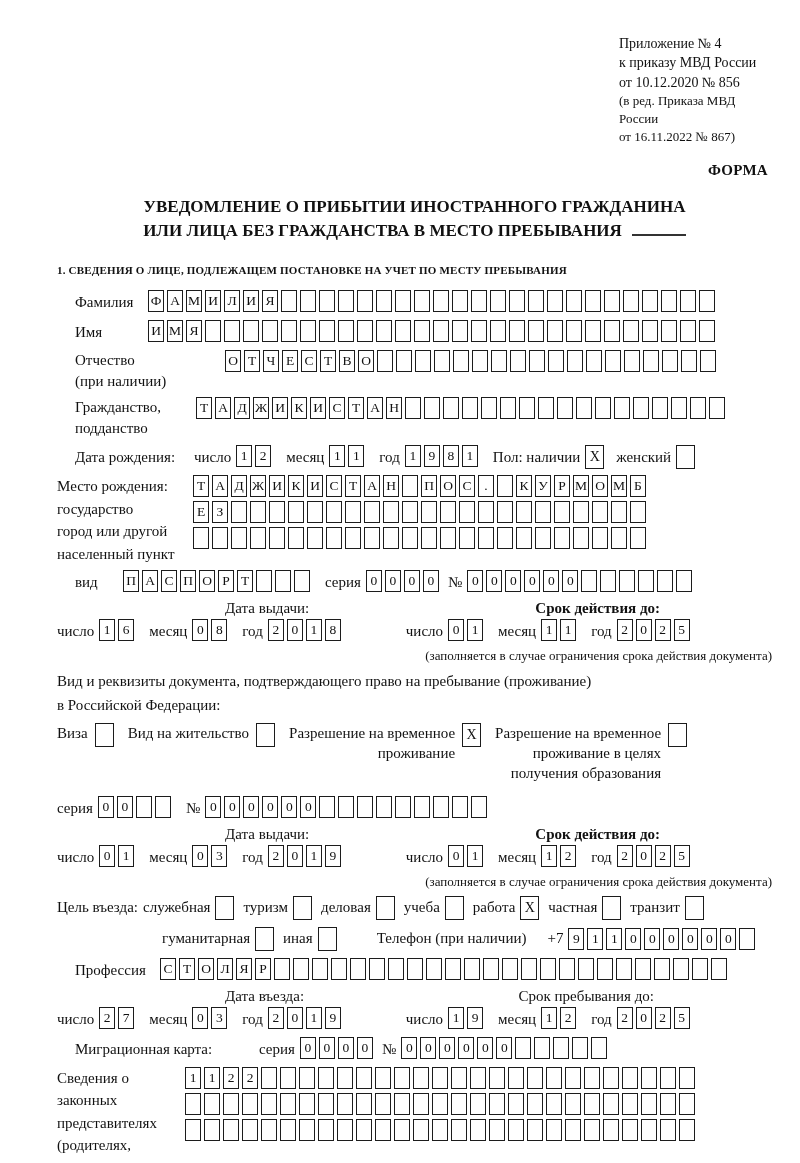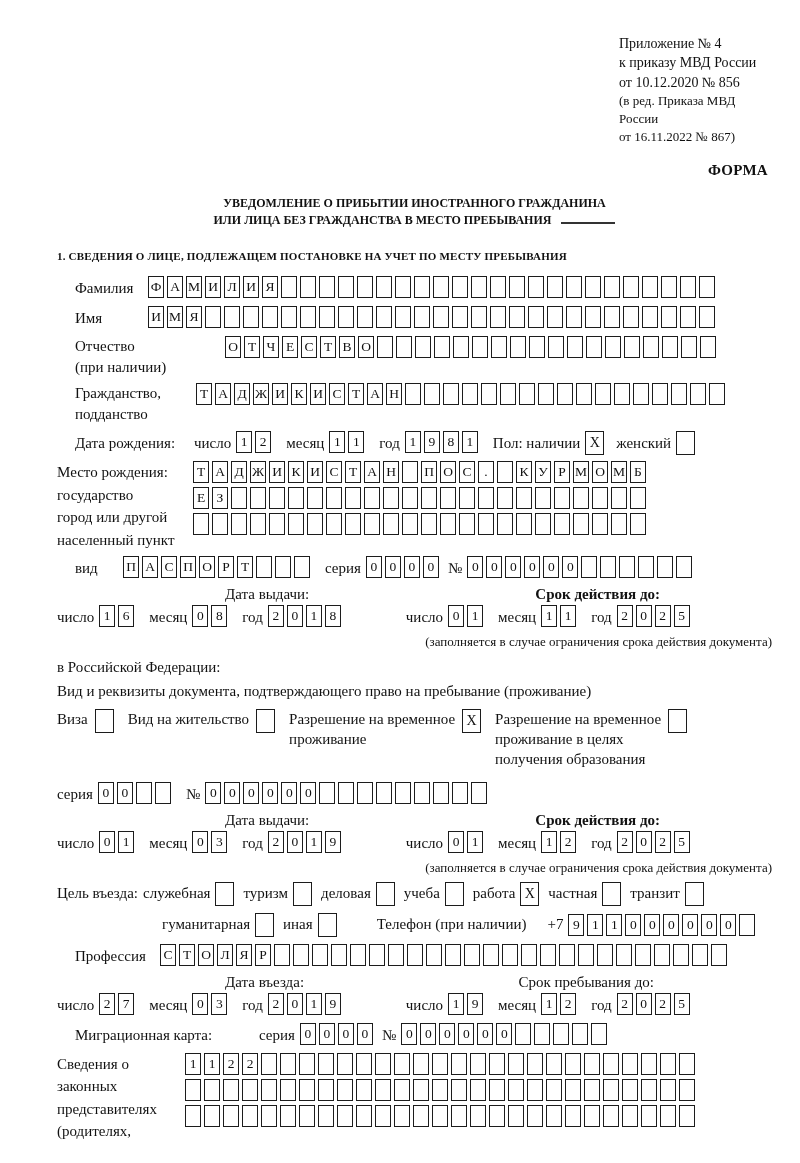--- a/index.html
+++ b/index.html
@@ -10,21 +10,21 @@
     font-family: "Liberation Serif", "DejaVu Serif", serif;
     font-size: 15px;
   }
   .page { padding: 34px 28px 0 57px; width: 800px; }
 
   
   .apx { margin-left: 562px; font-size: 14px; line-height: 1.38; }
   .apx .rev { font-size: 13px; }
   .forma { text-align: right; font-weight: bold; font-size: 15px; margin-top: 16px; padding-right: 4px; letter-spacing: .3px; }
 
-  .title { text-align: center; font-weight: bold; font-size: 12px; line-height: 1.4; margin-top: 16px; }
+  .title { text-align: center; font-weight: bold; font-size: 17px; line-height: 1.4; margin-top: 16px; }
   .blank-underline { display: inline-block; width: 54px; border-bottom: 2px solid #333; height: .9em; margin-left: 10px; }
 
   .sec { font-weight: bold; font-size: 11px; margin-top: 22px; margin-bottom: 14px; letter-spacing: .2px; }
 
   .row { display: flex; align-items: flex-start; margin-bottom: 5px; }
   .lbl { flex: none; line-height: 25px; margin-left: 18px; }
   .cells { display: flex; flex: none; flex-wrap: nowrap; }
   .cell {
     flex: none; display: flex; align-items: center; justify-content: center;
     width: 16px; height: 22px; border: 1.6px solid #1c1c1c; margin-right: 3px;
@@ -59,21 +59,21 @@
   .dlbl { flex: none; line-height: 25px; margin: 0 5px 0 12px; }
   .dlbl.first { margin-left: 0; }
   .dspacer { flex: none; width: 50px; }
 
   .note { font-size: 13px; text-align: right; margin: -1px 0 6px; }
 
   .para { line-height: 1.55; margin-top: 4px; }
 
   .optrow { display: flex; align-items: flex-start; margin: 6px 0 12px; }
   .opt { display: flex; align-items: flex-start; }
-  .opt .ol { text-align: left; line-height: 1.35; margin-right: 7px; }
+  .opt .ol { text-align: right; line-height: 1.35; margin-right: 7px; }
   .opt + .opt { margin-left: 14px; }
 
   .prow { display: flex; align-items: center; margin-bottom: 7px; }
   .prow .pl { margin-right: 5px; }
   .prow .gap { width: 9px; flex: none; }
 </style>
 </head>
 <body>
 
 <div class="page">
@@ -426,22 +426,22 @@
     <span class="cells">
         <span class="cell">2</span>
         <span class="cell">0</span>
         <span class="cell">2</span>
         <span class="cell">5</span>
       </span>
   </div>
   <div class="note">(заполняется в случае ограничения срока действия документа)</div>
 
   <div class="para">
+    <div>Вид и реквизиты документа, подтверждающего право на пребывание (проживание)</div>
     <div>в Российской Федерации:</div>
-    <div>Вид и реквизиты документа, подтверждающего право на пребывание (проживание)</div>
   </div>
 
   <div class="optrow">
     <span class="opt">
       <span class="ol">Виза</span>
       <span class="cbox"></span>
     </span>
     <span class="opt">
       <span class="ol">Вид на жительство</span>
       <span class="cbox"></span>

